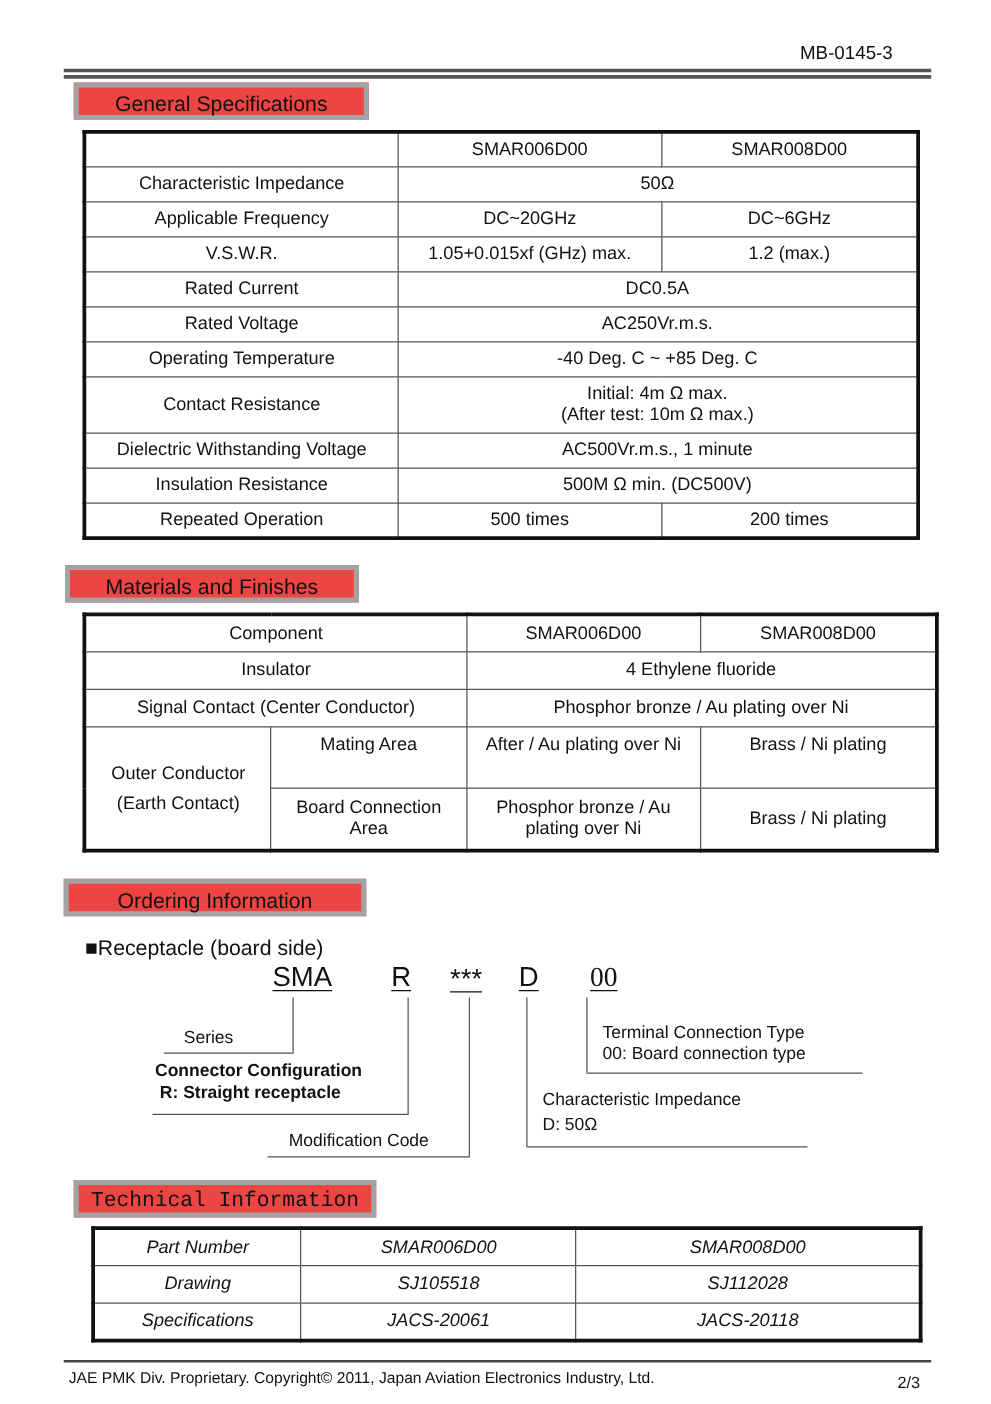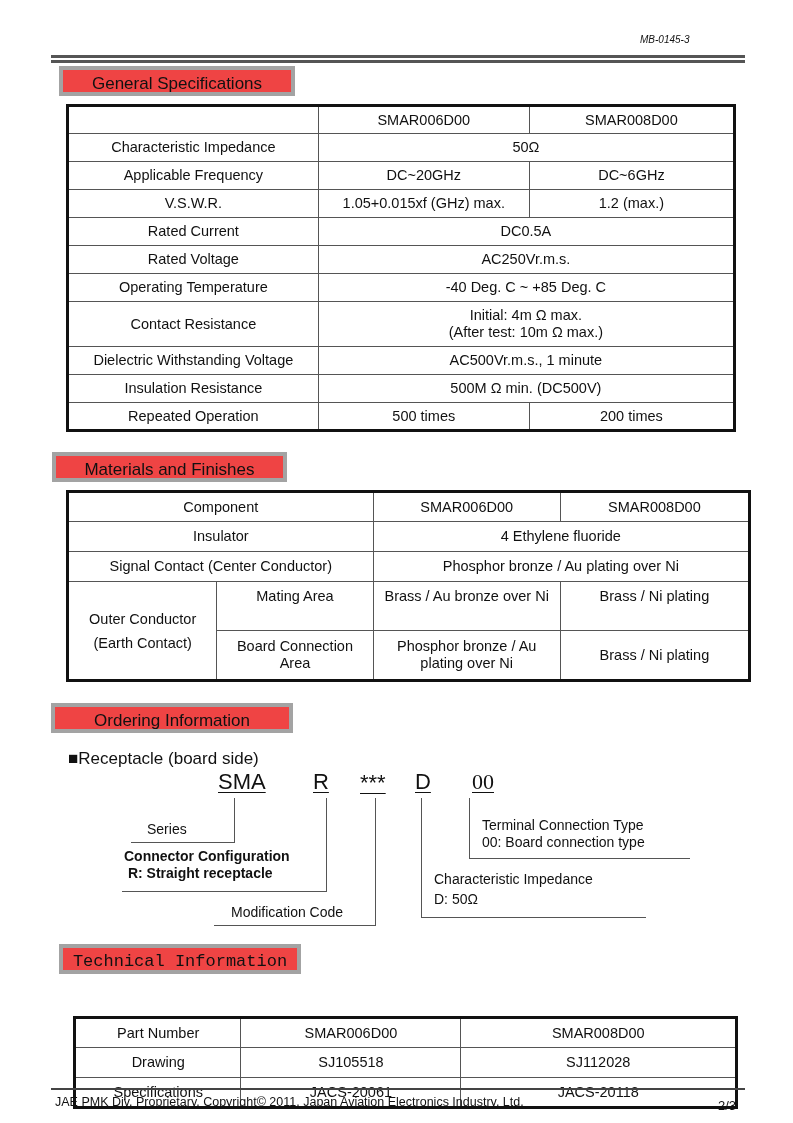--- a/index.html
+++ b/index.html
@@ -1,19 +1,19 @@
 <!DOCTYPE html>
 <html><head>
 <meta charset="utf-8">
 <style>
   html, body { margin:0; padding:0; background:#fff; }
   body { width:793px; height:1123px; position:relative; overflow:hidden;
          font-family:"Liberation Sans", sans-serif; color:#111; }
   .abs { position:absolute; }
-  .docnum { left:640px; top:34px; font-size:10px;font-style:italic; }
+  .docnum { left:640px; top:34px; font-size:15px; }
   .dbl { left:51px; width:694px; height:7px; top:55px;
          border-top:3px solid #555; border-bottom:3px solid #555; box-sizing:border-box; height:8px; }
   .dbl::after { content:""; position:absolute; left:0; right:0; top:0; height:1px; background:#fff; }
   .sect { border:4px solid #a3a3a3; font-size:17px; text-align:center; box-sizing:border-box;
           line-height:28px; height:30px; background:#ef4444; }
   table { border-collapse:collapse; font-size:14.5px; }
   table.spec { border:3px solid #111; }
   td { border:1px solid #555; text-align:center; vertical-align:middle; padding:0 4px; line-height:17px; }
   .page-footer-line { left:51px; width:694px; top:1088px; height:0; border-top:2px solid #444; }
   .footer { left:55px; top:1095px; font-size:12.5px; }
@@ -115,21 +115,21 @@
   <tr style="height:30px">
     <td colspan="2">Signal Contact (Center Conductor)</td>
     <td colspan="2">Phosphor bronze / Au plating over Ni</td>
   </tr>
   <tr style="height:49px">
     <td rowspan="2" style="line-height:24px;">
       <div>Outer Conductor</div>
       <div>(Earth Contact)</div>
     </td>
     <td style="vertical-align:top;padding-top:6px;">Mating Area</td>
-    <td style="vertical-align:top;padding-top:6px;">Brass / Au bronze over Ni</td>
+    <td style="vertical-align:top;padding-top:6px;">After / Au plating over Ni</td>
     <td style="vertical-align:top;padding-top:6px;">Brass / Ni plating</td>
   </tr>
   <tr style="height:50px">
     <td>Board Connection Area</td>
     <td>Phosphor bronze / Au plating over Ni</td>
     <td>Brass / Ni plating</td>
   </tr>
 </tbody>
   </table>
 
@@ -163,21 +163,21 @@
   <div>Terminal Connection Type</div>
   <div>00: Board connection type</div>
 </div>
 <div class="abs lbl" style="left:434px;top:871px;">
   <div style="margin-bottom:3px;">Characteristic Impedance</div>
   <div>D: 50Ω</div>
 </div>
 
 <div class="abs sect" style="left:59px;top:944px;width:242px;font-family:Liberation Mono, monospace;">Technical Information</div>
 
-<table class="abs spec" style="left:73px;top:1016px;width:665px;">
+<table class="abs spec" style="left:73px;top:981px;width:665px;font-style:italic;">
   <colgroup>
       <col style="width:167px">
       <col style="width:221px">
       <col style="width:277px">
     </colgroup>
   <tbody>
       <tr style="height:30px">
     <td>Part Number</td>
     <td>SMAR006D00</td>
     <td>SMAR008D00</td>

